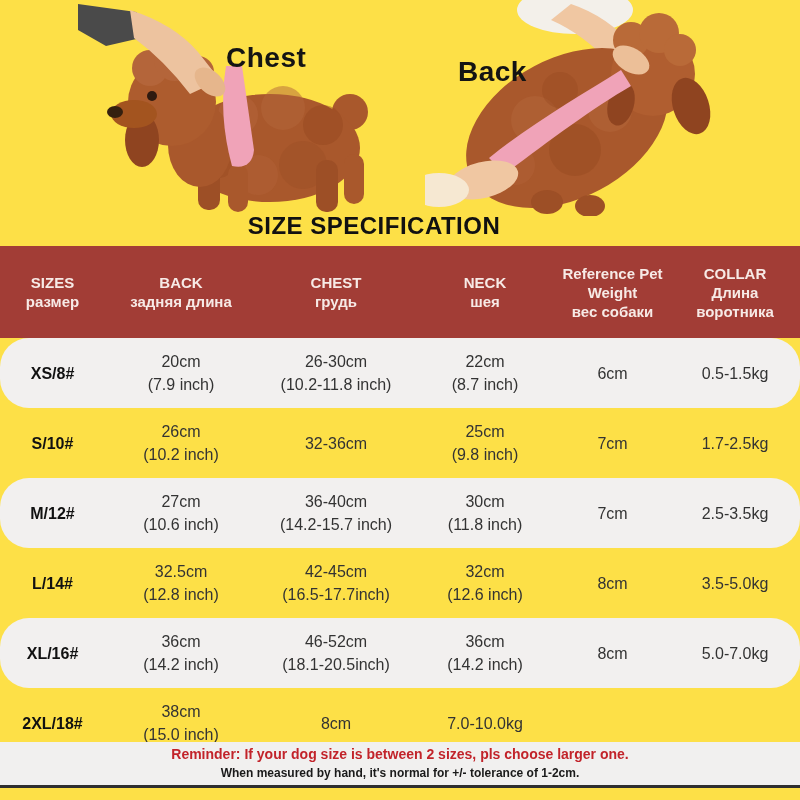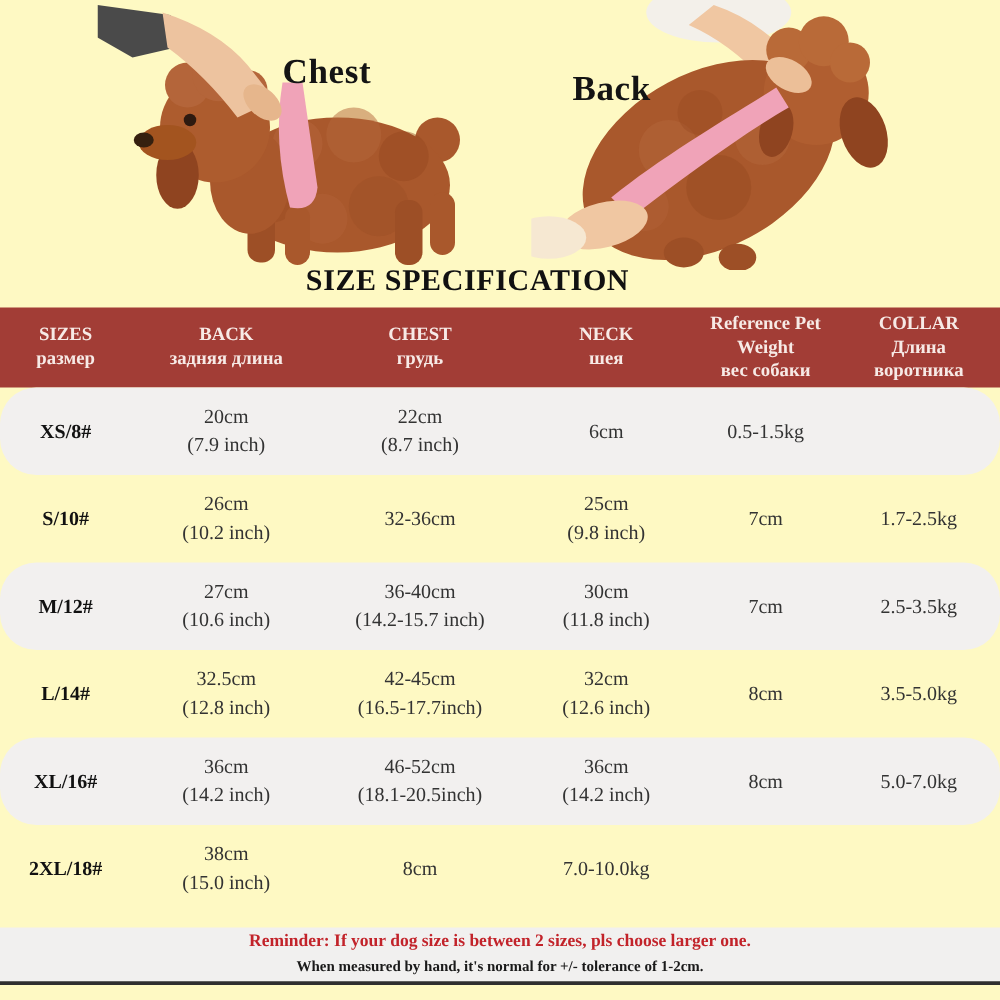--- a/index.html
+++ b/index.html
@@ -1,38 +1,38 @@
 <!DOCTYPE html>
 <html><head>
 <meta charset="utf-8">
 <style>
   html,body{margin:0;padding:0;}
   .page{
-    width:800px;height:800px;background:#fef9c3;position:relative;
-    font-family:Liberation Serif, serif;overflow:hidden;
+    width:800px;height:800px;background:#fde047;position:relative;
+    font-family:Liberation Sans, sans-serif;overflow:hidden;
   }
   
   .hero{position:absolute;top:0;left:0;width:800px;height:216px;}
   .dog-photo{position:absolute;top:0;}
   .photo-label{
     position:absolute;font-weight:bold;color:#141414;font-size:28px;
     letter-spacing:0.5px;
   }
   .chest-label{left:226px;top:42px;}
   .back-label{left:458px;top:56px;}
   
   .title{
     position:absolute;top:212px;left:0;width:748px;text-align:center;
     font-size:24px;font-weight:bold;color:#111;letter-spacing:0.5px;
   }
   
   .spec-table{position:absolute;top:246px;left:0;width:800px;}
   .tr{display:grid;grid-template-columns:105px 152px 158px 140px 115px 130px;}
   .thead{
-    background:#a23d36;color:#f7eae6;height:64px;
+    background:#a23d36;color:#f7eae6;height:92px;
   }
   .th{
     display:flex;flex-direction:column;justify-content:center;align-items:center;
     font-weight:bold;font-size:15px;line-height:19px;text-align:center;
   }
   .row{height:70px;border-radius:29px;}
   .row.alt{background:#f2f0ef;}
   .td{
     display:flex;flex-direction:column;justify-content:center;align-items:center;
     font-size:16px;line-height:23px;color:#333;text-align:center;
@@ -162,20 +162,24 @@
       </div>
     </div>
 
     <div class="tr row alt">
       <div class="td size">XS/8#</div>
       <div class="td">
           <div>20cm</div>
           <div>(7.9 inch)</div>
         </div>
       <div class="td">
+          <div>26-30cm</div>
+          <div>(10.2-11.8 inch)</div>
+        </div>
+      <div class="td">
           <div>22cm</div>
           <div>(8.7 inch)</div>
         </div>
       <div class="td">6cm</div>
       <div class="td">0.5-1.5kg</div>
     </div>
 
     <div class="tr row">
       <div class="td size">S/10#</div>
       <div class="td">

